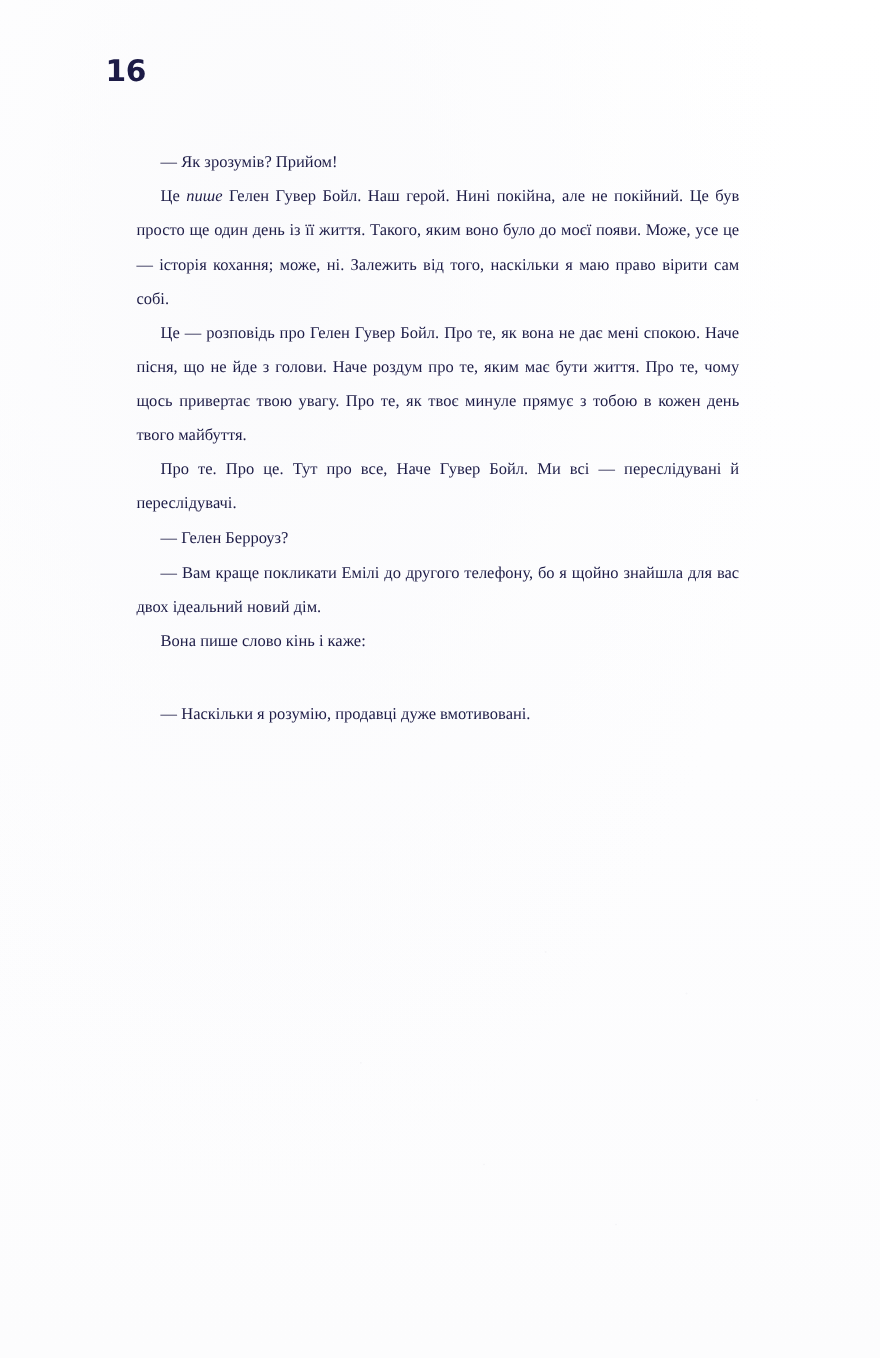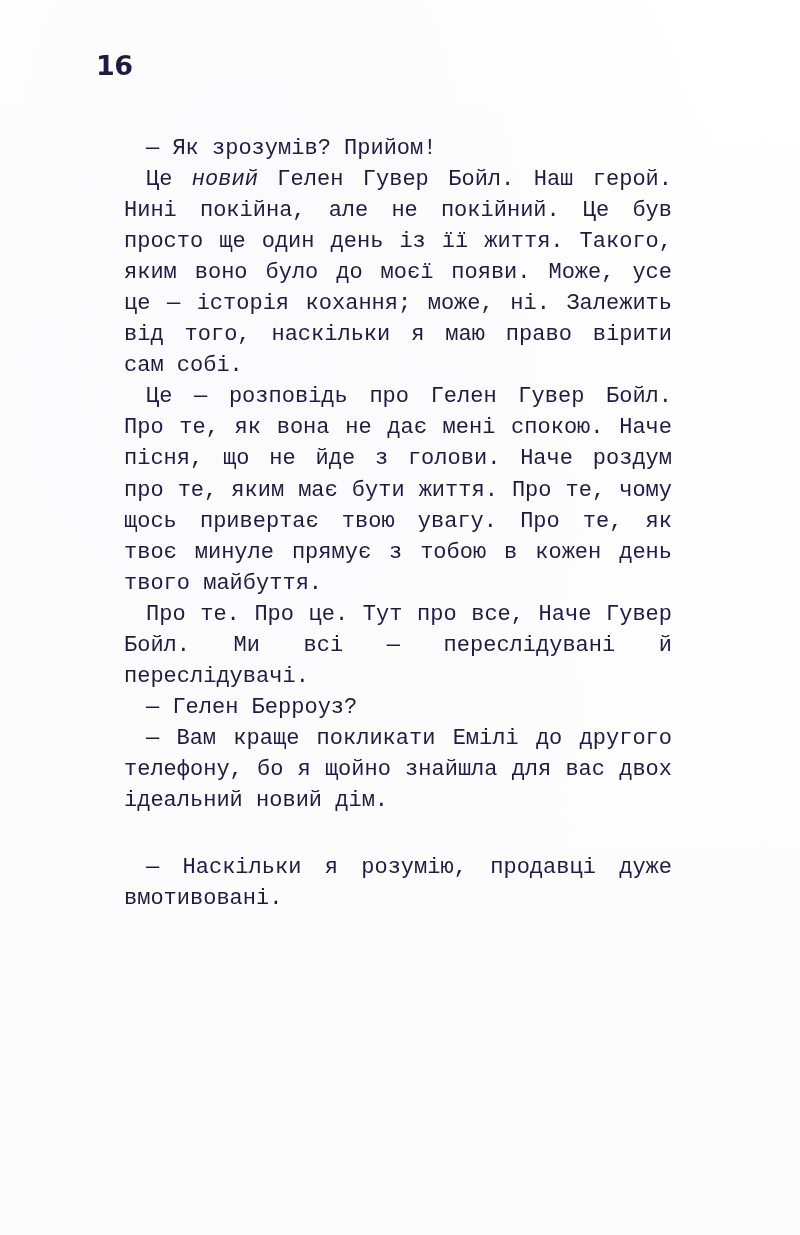--- a/index.html
+++ b/index.html
@@ -38,27 +38,26 @@
     color: #1c1b46;
     line-height: 1;
   }
 
   .textblock {
     position: absolute;
     left: 124px;
     top: 133px;
     width: 548px;
     color: #1d1c47;
-    font-size: 22px;
+    font-size: 15px;
     line-height: 31.05px;
     text-align: justify;
     text-justify: inter-word;
     -webkit-hyphens: none;
     hyphens: none;
-    font-family: Liberation Mono, monospace;
   }
 
   .textblock p {
     margin: 0;
     text-indent: 22px;
     text-align: justify;
   }
 
   
   .textblock p:last-child {
@@ -92,31 +91,32 @@
 <body>
 
 <div class="page">
 
   <div class="folio">16</div>
 
   <div class="textblock">
 
     <p>— Як зрозумів? Прийом!</p>
 
-    <p><span>Це </span><span class="it">новий</span><span> Гелен Гувер Бойл. Наш герой. Нині покійна, але не покійний. Це був просто ще один день із її життя. Такого, яким воно було до моєї появи. Може, усе це — історія кохання; може, ні. Залежить від того, наскільки я маю право вірити сам собі.</span></p>
+    <p><span>Це </span><span class="it">пише</span><span> Гелен Гувер Бойл. Наш герой. Нині покійна, але не покійний. Це був просто ще один день із її життя. Такого, яким воно було до моєї появи. Може, усе це — історія кохання; може, ні. Залежить від того, наскільки я маю право вірити сам собі.</span></p>
 
     <p>Це — розповідь про Гелен Гувер Бойл. Про те, як вона не дає мені спокою. Наче пісня, що не йде з голови. Наче роздум про те, яким має бути життя. Про те, чому щось привертає твою увагу. Про те, як твоє минуле прямує з тобою в кожен день твого майбуття.</p>
 
     <p>Про те. Про це. Тут про все, Наче Гувер Бойл. Ми всі — переслідувані й переслідувачі.</p>
 
 
     <p>— Гелен Берроуз?</p>
 
 
     <p>— Вам краще покликати Емілі до другого телефону, бо я щойно знайшла для вас двох ідеальний новий дім.</p>
 
+    <p>Вона пише слово кінь і каже:</p>
 
     <p>— Наскільки я розумію, продавці дуже вмотивовані.</p>
 
   </div>
 
   <div class="speckle"></div>
 </div>
 
 </body></html>

